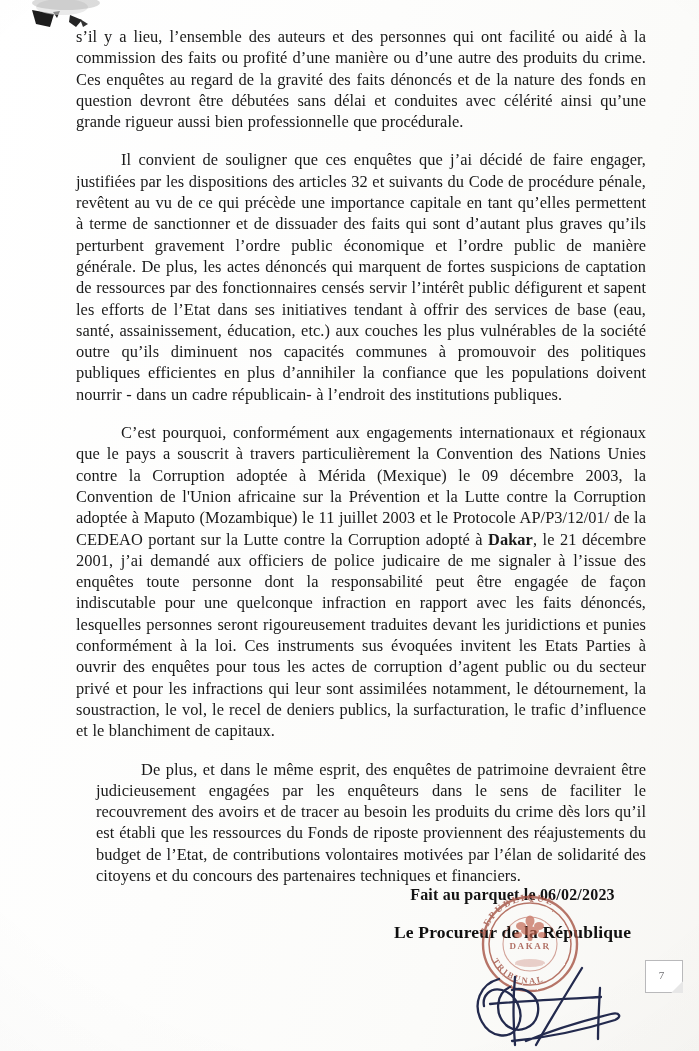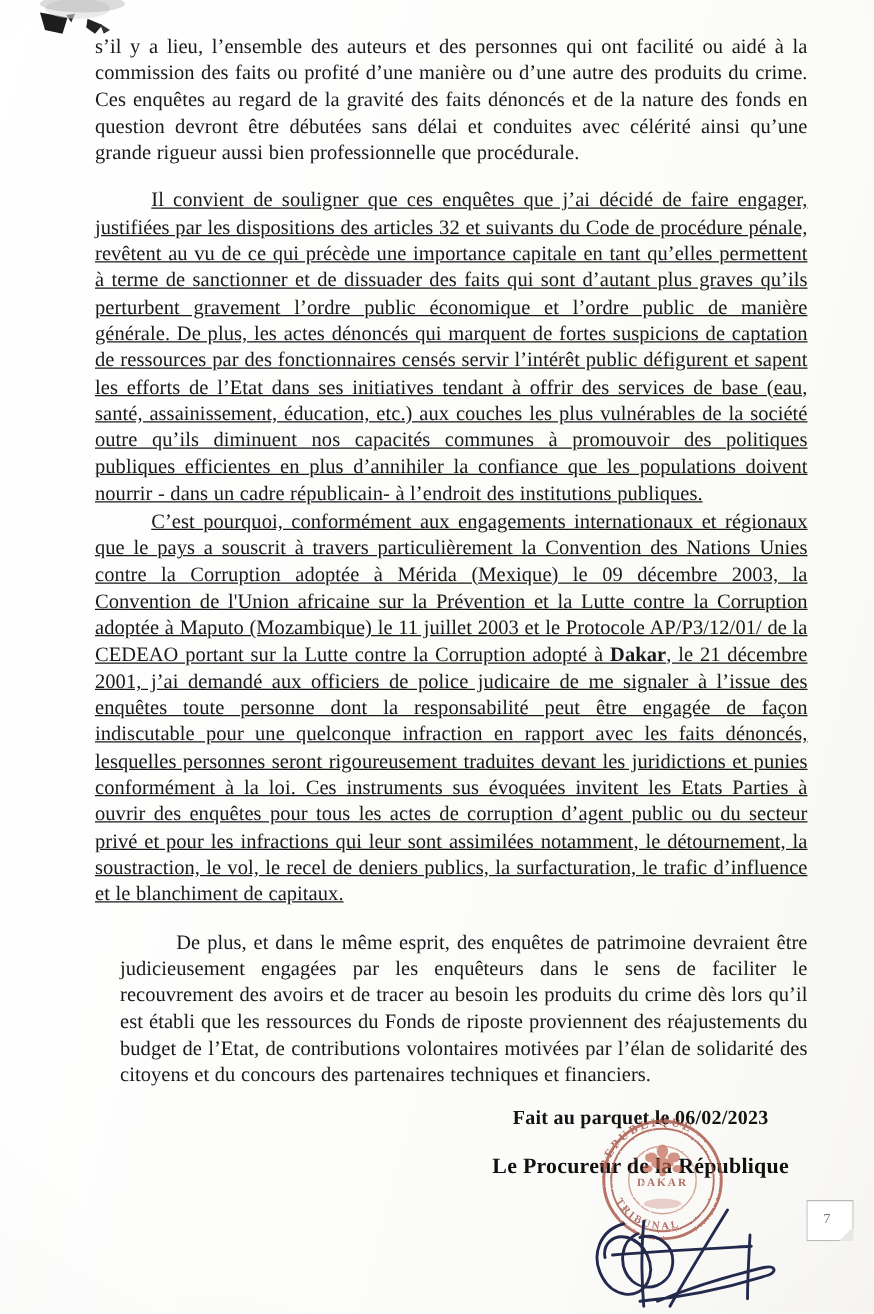--- a/index.html
+++ b/index.html
@@ -41,22 +41,22 @@
     text-indent: 45px;
     letter-spacing: 0.05px;
     word-spacing: 0.3px;
     color: #191919;
   }
   p.para.no-indent { text-indent: 0; }
   p.para b { font-weight: 700; }
 
   
   #p1 { margin-bottom: 17px; text-indent: 0; }
-  #p2 { margin-bottom: 1px; text-decoration: underline; }
-  #p3 { margin-bottom: 17px; text-decoration: underline; }
+  #p2 { margin-bottom: 17px; }
+  #p3 { margin-bottom: 17px; }
   #p5 { margin-bottom: 0; margin-left: 20px; }
 
   
   #signature-block {
     position: absolute;
     left: 380px;
     top: 886px;
     width: 265px;
     text-align: center;
   }

